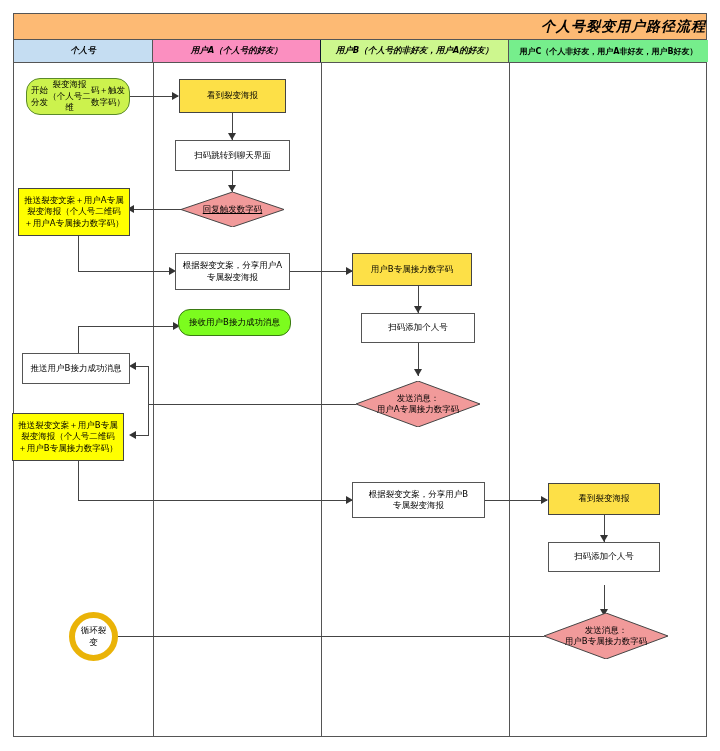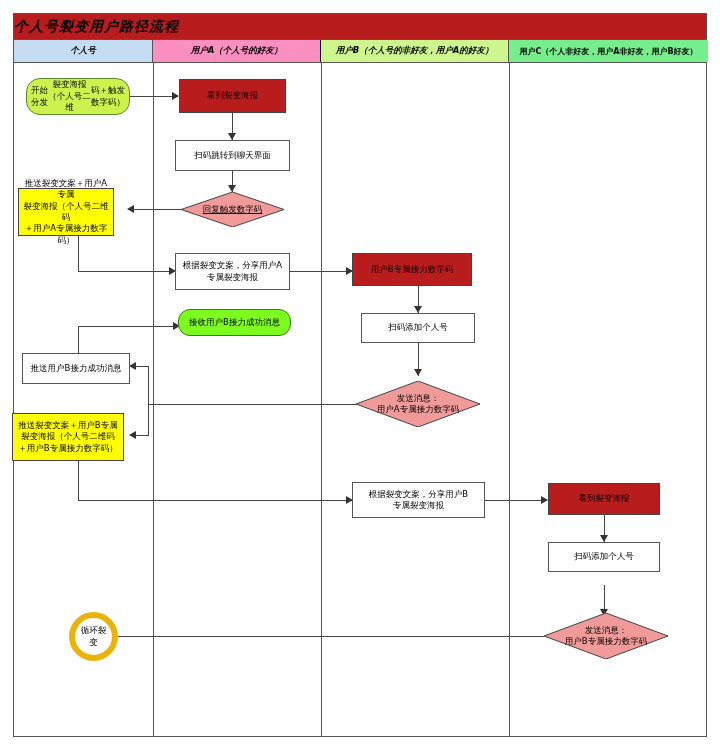--- a/index.html
+++ b/index.html
@@ -3,43 +3,43 @@
 <meta charset="utf-8">
 <style>
   html,body{margin:0;padding:0;background:#ffffff;}
   body{font-family:"DejaVu Sans","Liberation Sans",sans-serif;}
   #stage{position:relative;width:720px;height:751px;background:#fff;overflow:hidden;}
 
   
   .lane-table{position:absolute;left:13px;top:13px;width:694px;height:724px;
               border:1px solid #555;box-sizing:border-box;background:#fff;}
   .title-row{position:absolute;left:0;top:0;width:100%;height:26px;
-             background:#b91c1c;border-bottom:1px solid #555;box-sizing:border-box;
-             display:flex;align-items:center;justify-content:flex-start;}
+             background:#fdba74;border-bottom:1px solid #555;box-sizing:border-box;
+             display:flex;align-items:center;justify-content:flex-end;}
   .title-row .t{font-style:italic;font-weight:bold;font-size:14px;color:#000;letter-spacing:1px;}
 
   .hdr-row{position:absolute;left:0;top:26px;width:100%;height:23px;
            border-bottom:1px solid #555;box-sizing:border-box;}
   .hdr{position:absolute;top:0;height:100%;box-sizing:border-box;
        display:flex;align-items:center;justify-content:center;text-align:center;
        font-size:8.5px;font-style:italic;font-weight:bold;color:#000;padding:0 2px;}
   .hdr.h1{left:0;width:139px;background:#c5ddf2;border-right:1px solid #555;font-family:Liberation Serif, serif;}
   .hdr.h2{left:139px;width:168px;background:#fb8fc0;border-right:1px solid #0f172a;}
   .hdr.h3{left:307px;width:188px;background:#cdf78e;border-right:1px solid #555;}
   .hdr.h4{left:495px;width:199px;background:#76ee8c;font-style:normal;font-size:8px;}
 
   .lane-body{position:absolute;left:0;top:49px;width:100%;height:674px;}
   .vline{position:absolute;top:0;width:1px;height:100%;background:#555;}
 
   
   .node{position:absolute;box-sizing:border-box;display:flex;align-items:center;
         justify-content:center;text-align:center;font-size:8.5px;line-height:1.35;
         color:#000;padding:2px 4px;z-index:5;}
   .rect{border:1px solid #555;background:#fff;}
-  .cyan{background:#b91c1c;border:1px solid #444;}
+  .cyan{background:#fde047;border:1px solid #444;}
   .yellow{background:#ffff00;border:1px solid #444;}
   .greenpill{background:#7cfc1e;border:1px solid #3a7a12;border-radius:12px;}
   .greenpill2{background:#ccf24d;border:1px solid #5a8a2a;border-radius:14px;}
   .diamond{background:transparent;border:none;}
   .diamond .dshape{position:absolute;left:0;top:0;width:100%;height:100%;}
   .diamond .dtext{position:relative;z-index:2;width:78%;}
   .circle{border:6px solid #eab308;border-radius:50%;background:#fff;}
 
   
   .ln{position:absolute;background:#444;z-index:2;}
@@ -136,21 +136,21 @@
 
   <div class="ln lnh" style="left:112px;top:636px;width:432px;"></div>
   <div class="arw l" style="left:108px;top:632px;"></div>
 
   <div class="node greenpill2" style="left:26px;top:78px;width:104px;height:37px;flex-direction:row;">
     <span>开始分发</span>
     <span>裂变海报（个人号二维</span>
     <span>码＋触发数字码）</span>
   </div>
 
-  <div class="node yellow" style="left:18px;top:188px;width:96px;height:48px;flex-direction:column;">
+  <div class="node yellow" style="left:18px;top:188px;width:112px;height:48px;flex-direction:column;">
     <span>推送裂变文案＋用户A专属</span>
     <span>裂变海报（个人号二维码</span>
     <span>＋用户A专属接力数字码）</span>
   </div>
 
   <div class="node rect" style="left:22px;top:353px;width:108px;height:31px;">
     <span>推送用户B接力成功消息</span>
   </div>
 
   <div class="node yellow" style="left:12px;top:413px;width:112px;height:48px;flex-direction:column;">

